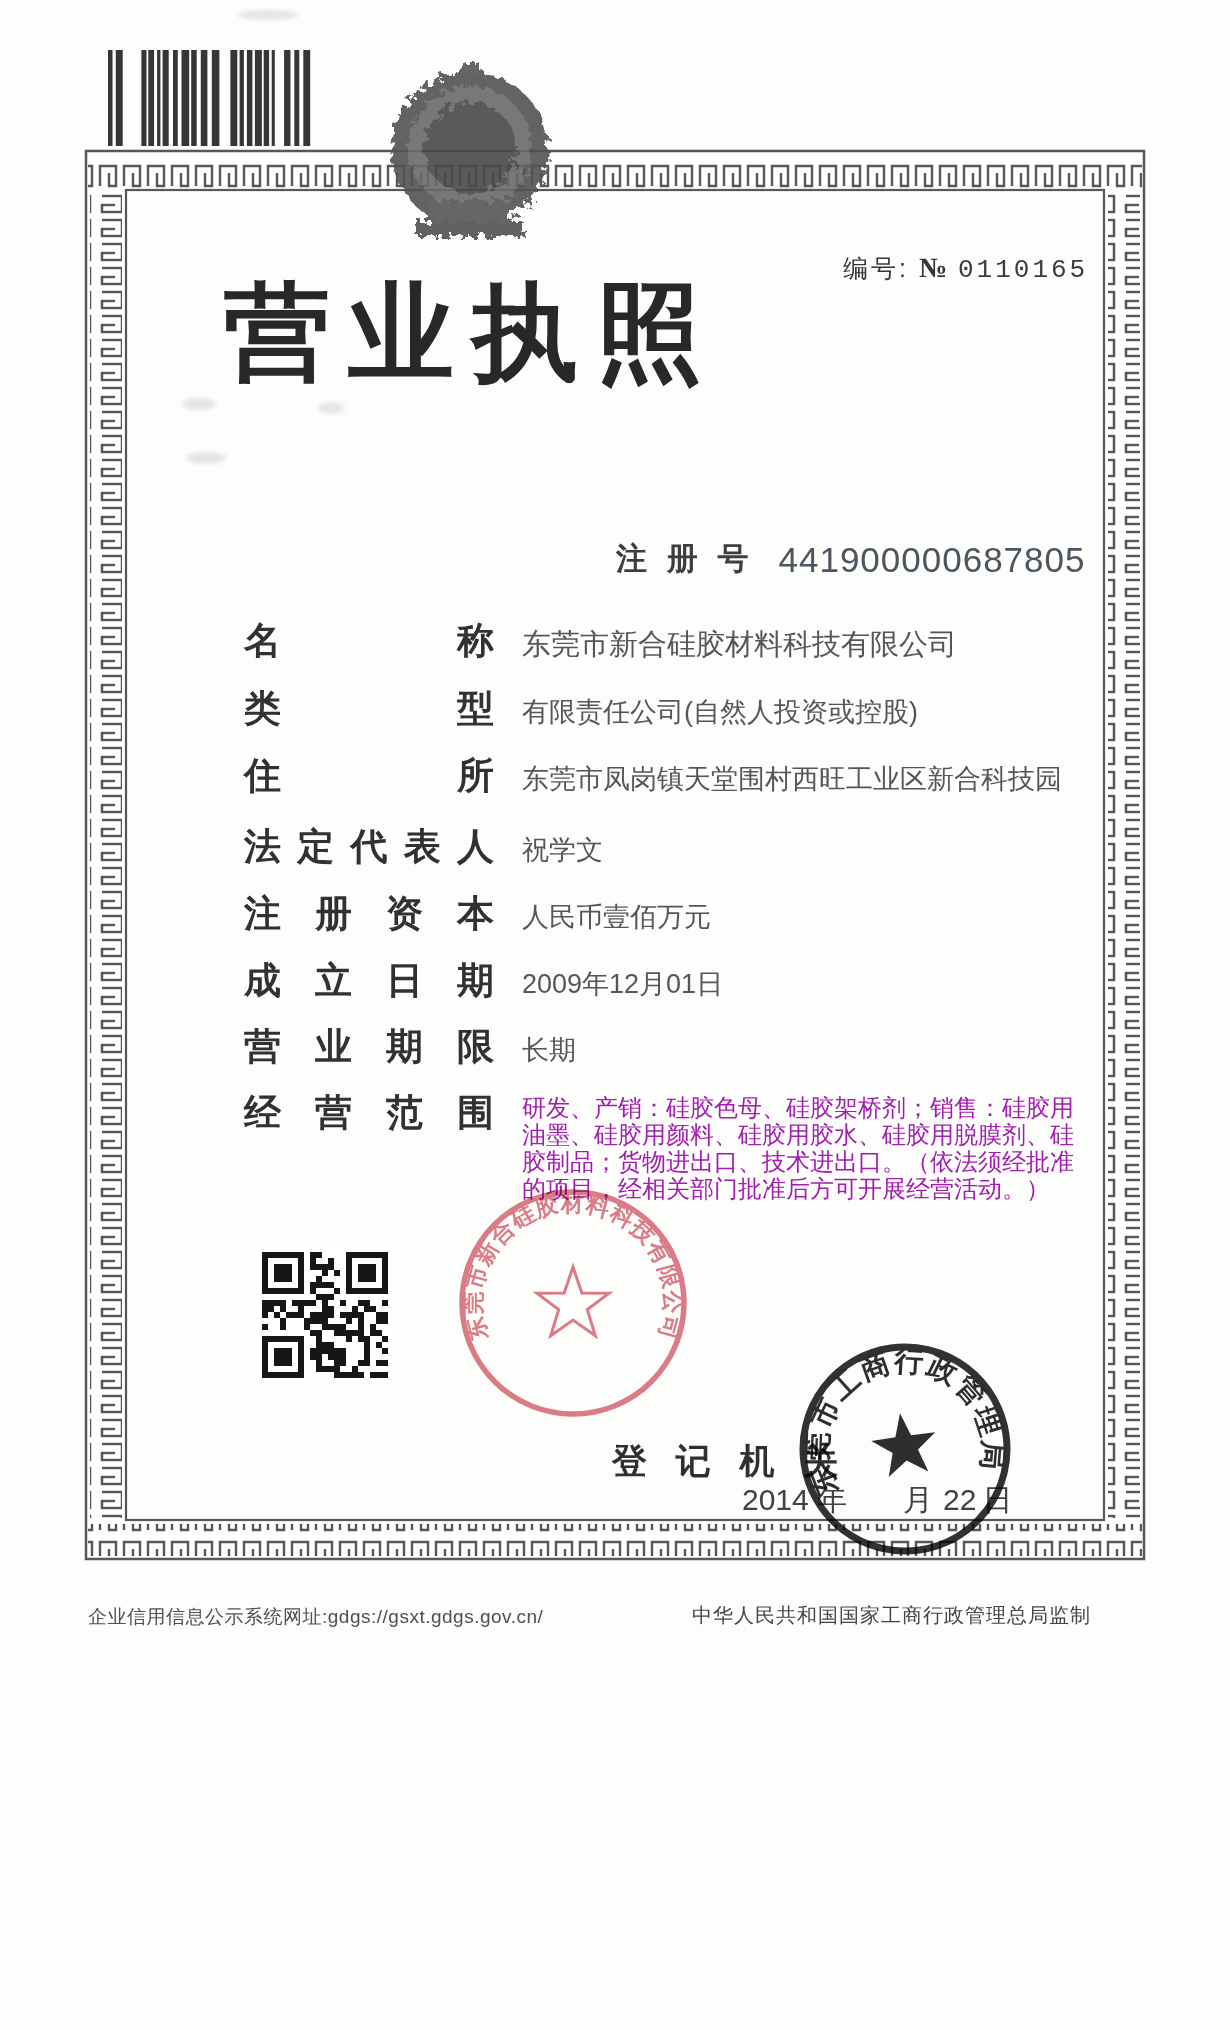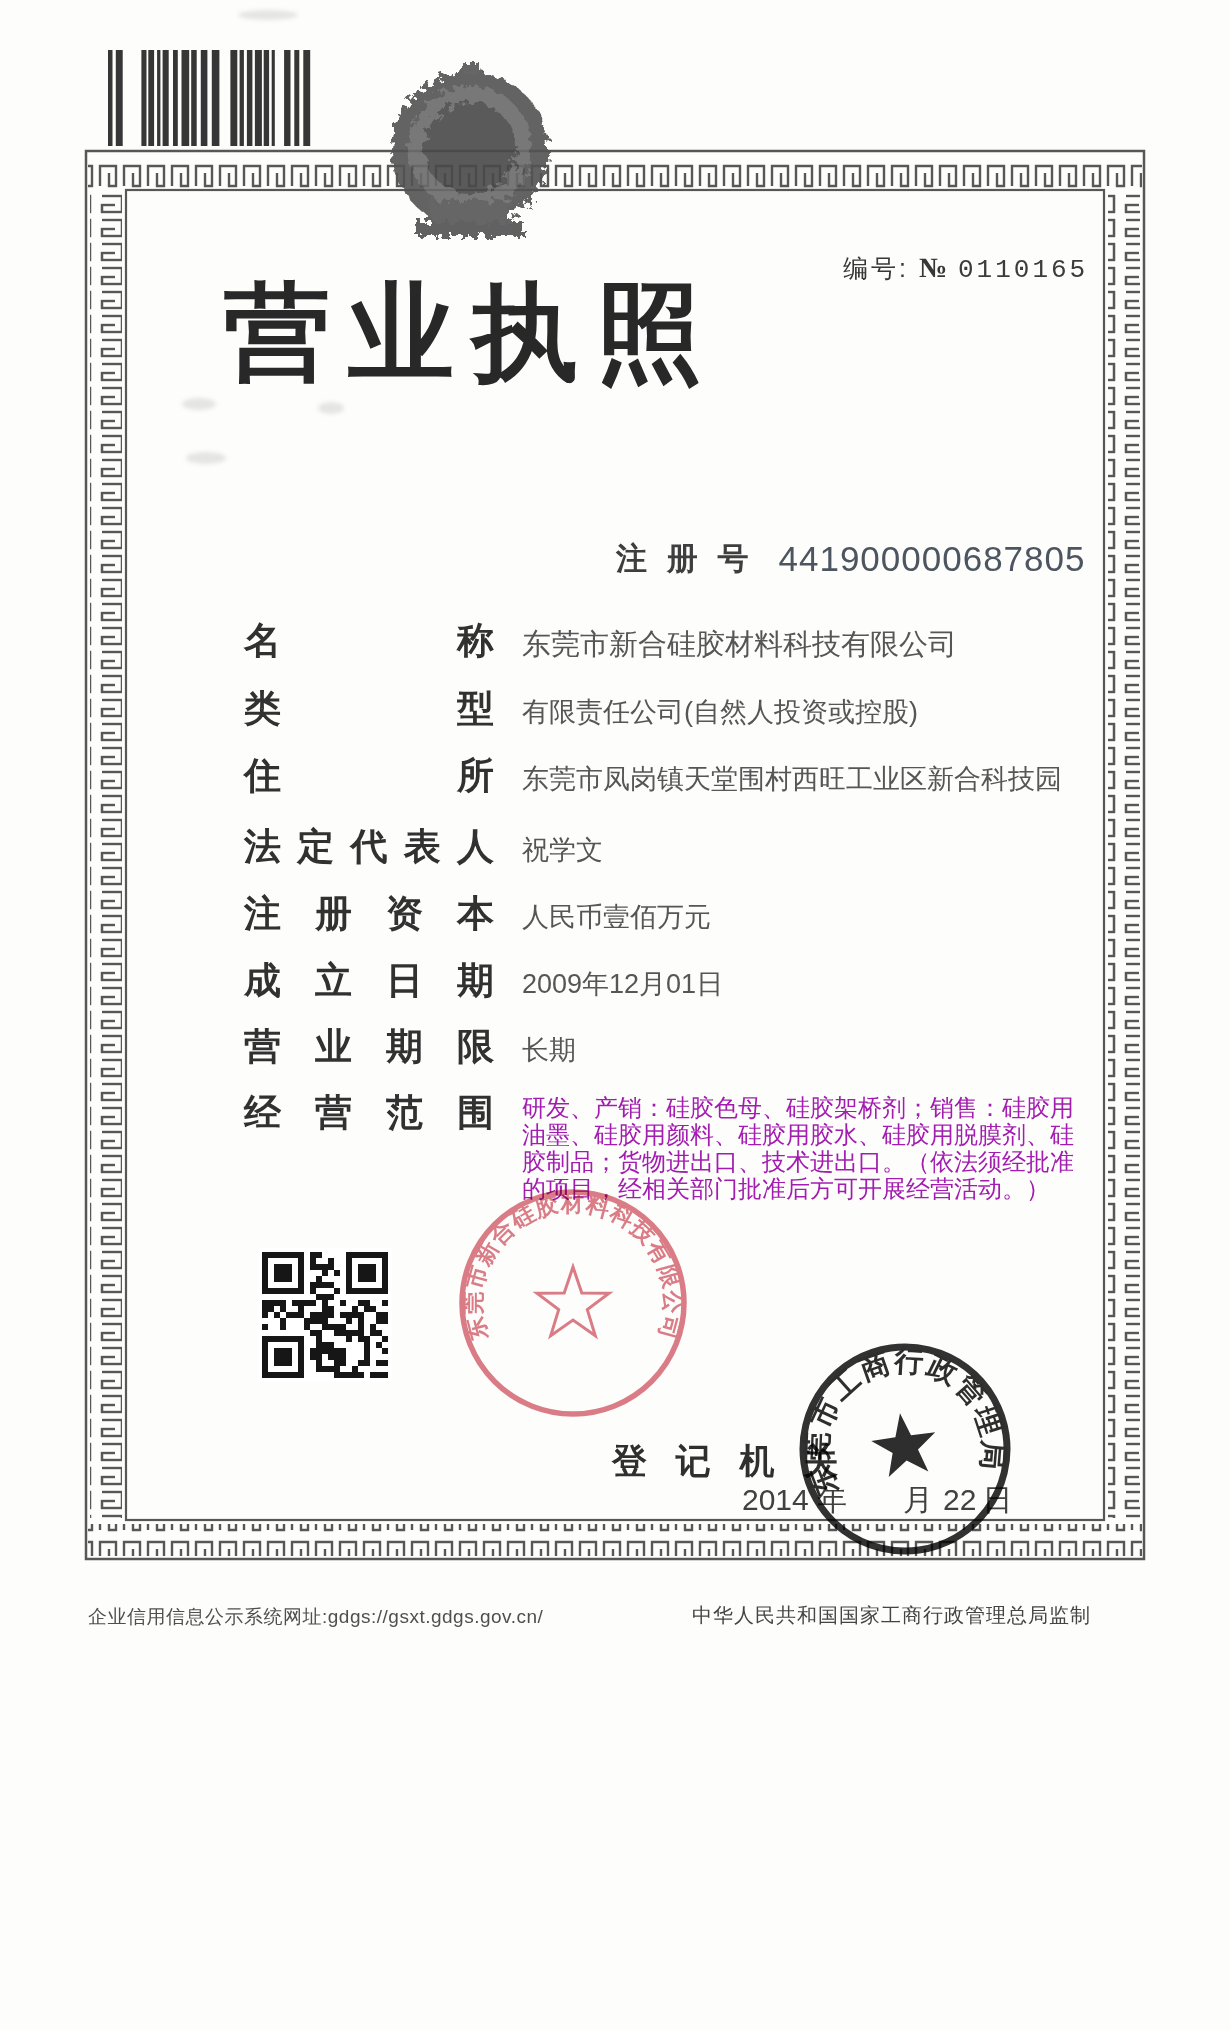--- a/index.html
+++ b/index.html
@@ -10,21 +10,21 @@
 
   .serial { position:absolute; left:843px; top:252px; font-size:25px; color:#373737;
             letter-spacing:3px; white-space:nowrap; }
   .serial .nosym { font-family:"Liberation Serif", serif; font-weight:700; font-size:28px; letter-spacing:1px; }
   .serial .num { font-family:"Liberation Mono", monospace; font-size:26px; color:#3c3c3c; }
 
   .title { position:absolute; left:224px; top:262px; font-size:106px; font-weight:900;
            color:#282828; letter-spacing:18px; white-space:nowrap;
            font-family:"Liberation Serif", serif; }
 
-  .regline { position:absolute; left:616px; top:538px; display:flex; align-items:center; white-space:nowrap; }
+  .regline { position:absolute; left:616px; top:538px; display:flex; align-items:flex-end; white-space:nowrap; }
   .regline .rlabel { font-size:31px; color:#3e3e3e; letter-spacing:6px; font-weight:600;
                      font-family:"Liberation Serif", serif; }
   .regline .rnum { font-size:35px; color:#4d5560; margin-left:24px; letter-spacing:1px; }
 
   .row { position:absolute; left:215px; width:880px; display:flex; align-items:flex-start; }
   .flabel { flex:none; width:250px; font-size:37px; font-weight:600; color:#313131;
             font-family:Liberation Sans, sans-serif; line-height:1.15;
             text-align:justify; text-align-last:justify; text-justify:inter-character;margin-left:29px; }
   .fvalue { margin-left:28px; font-size:27px; color:#565656; padding-top:8px; line-height:1.2; }
   .fvalue.lg { font-size:29px; padding-top:7px; }

